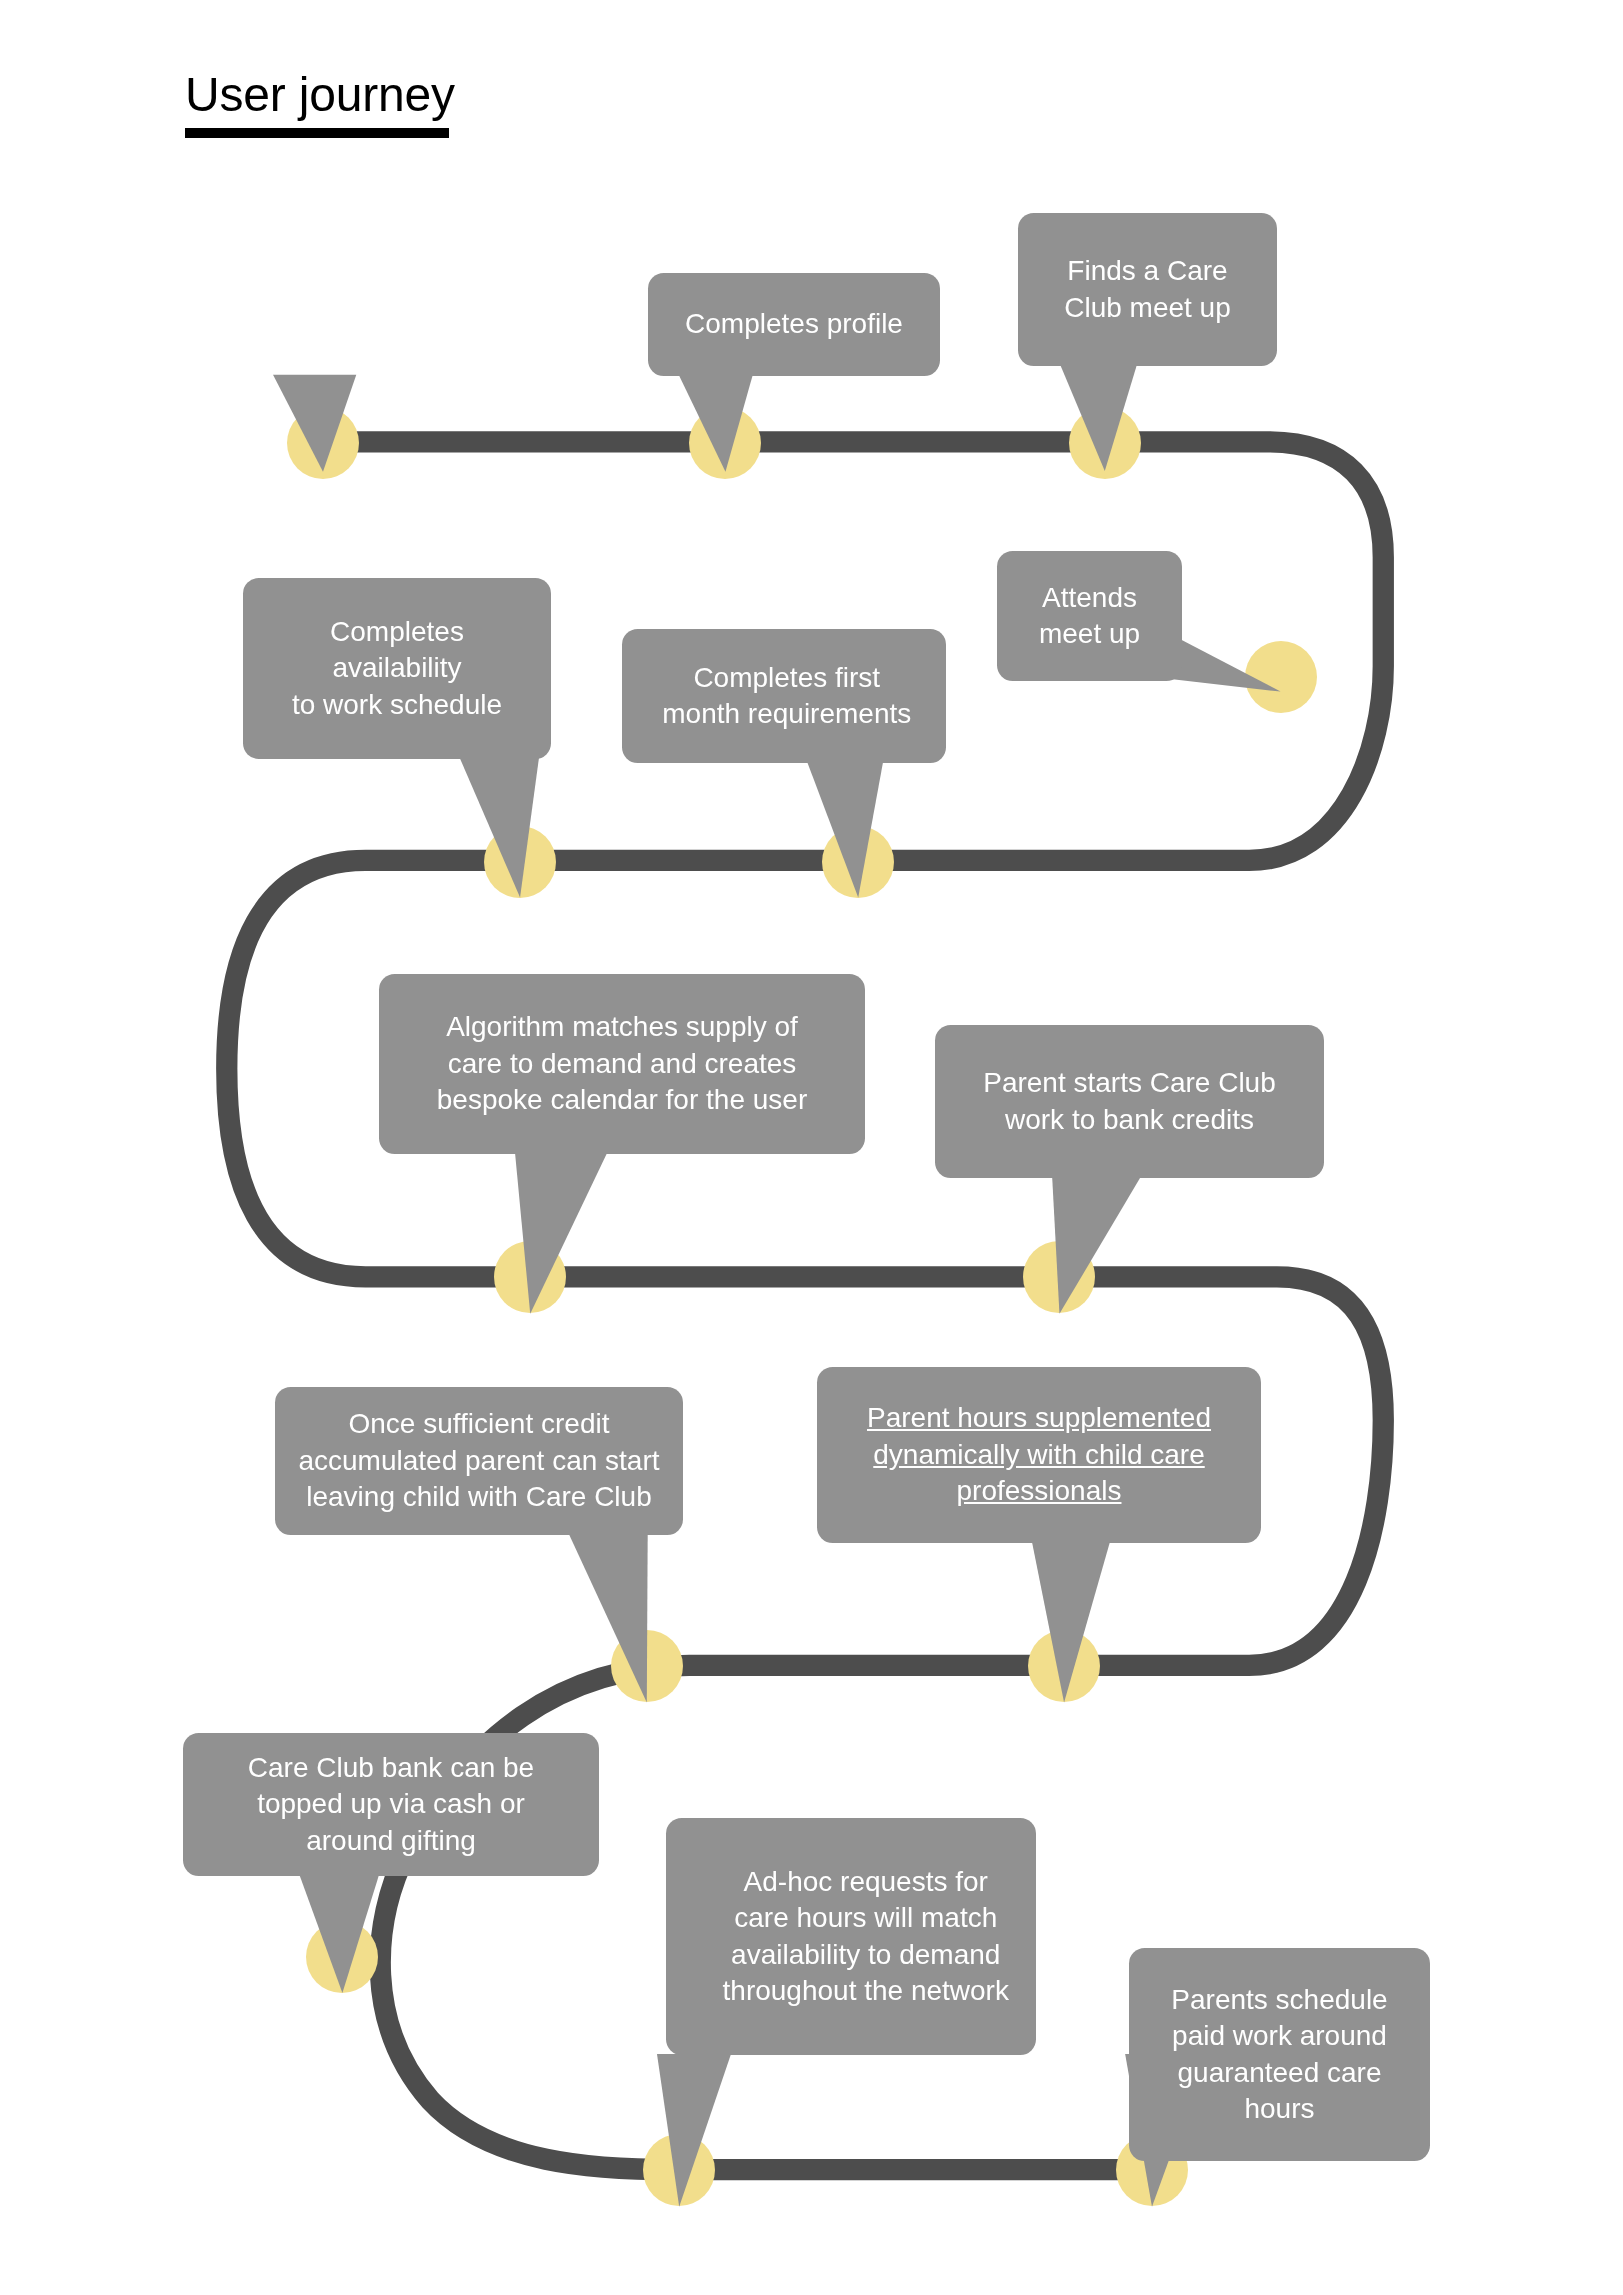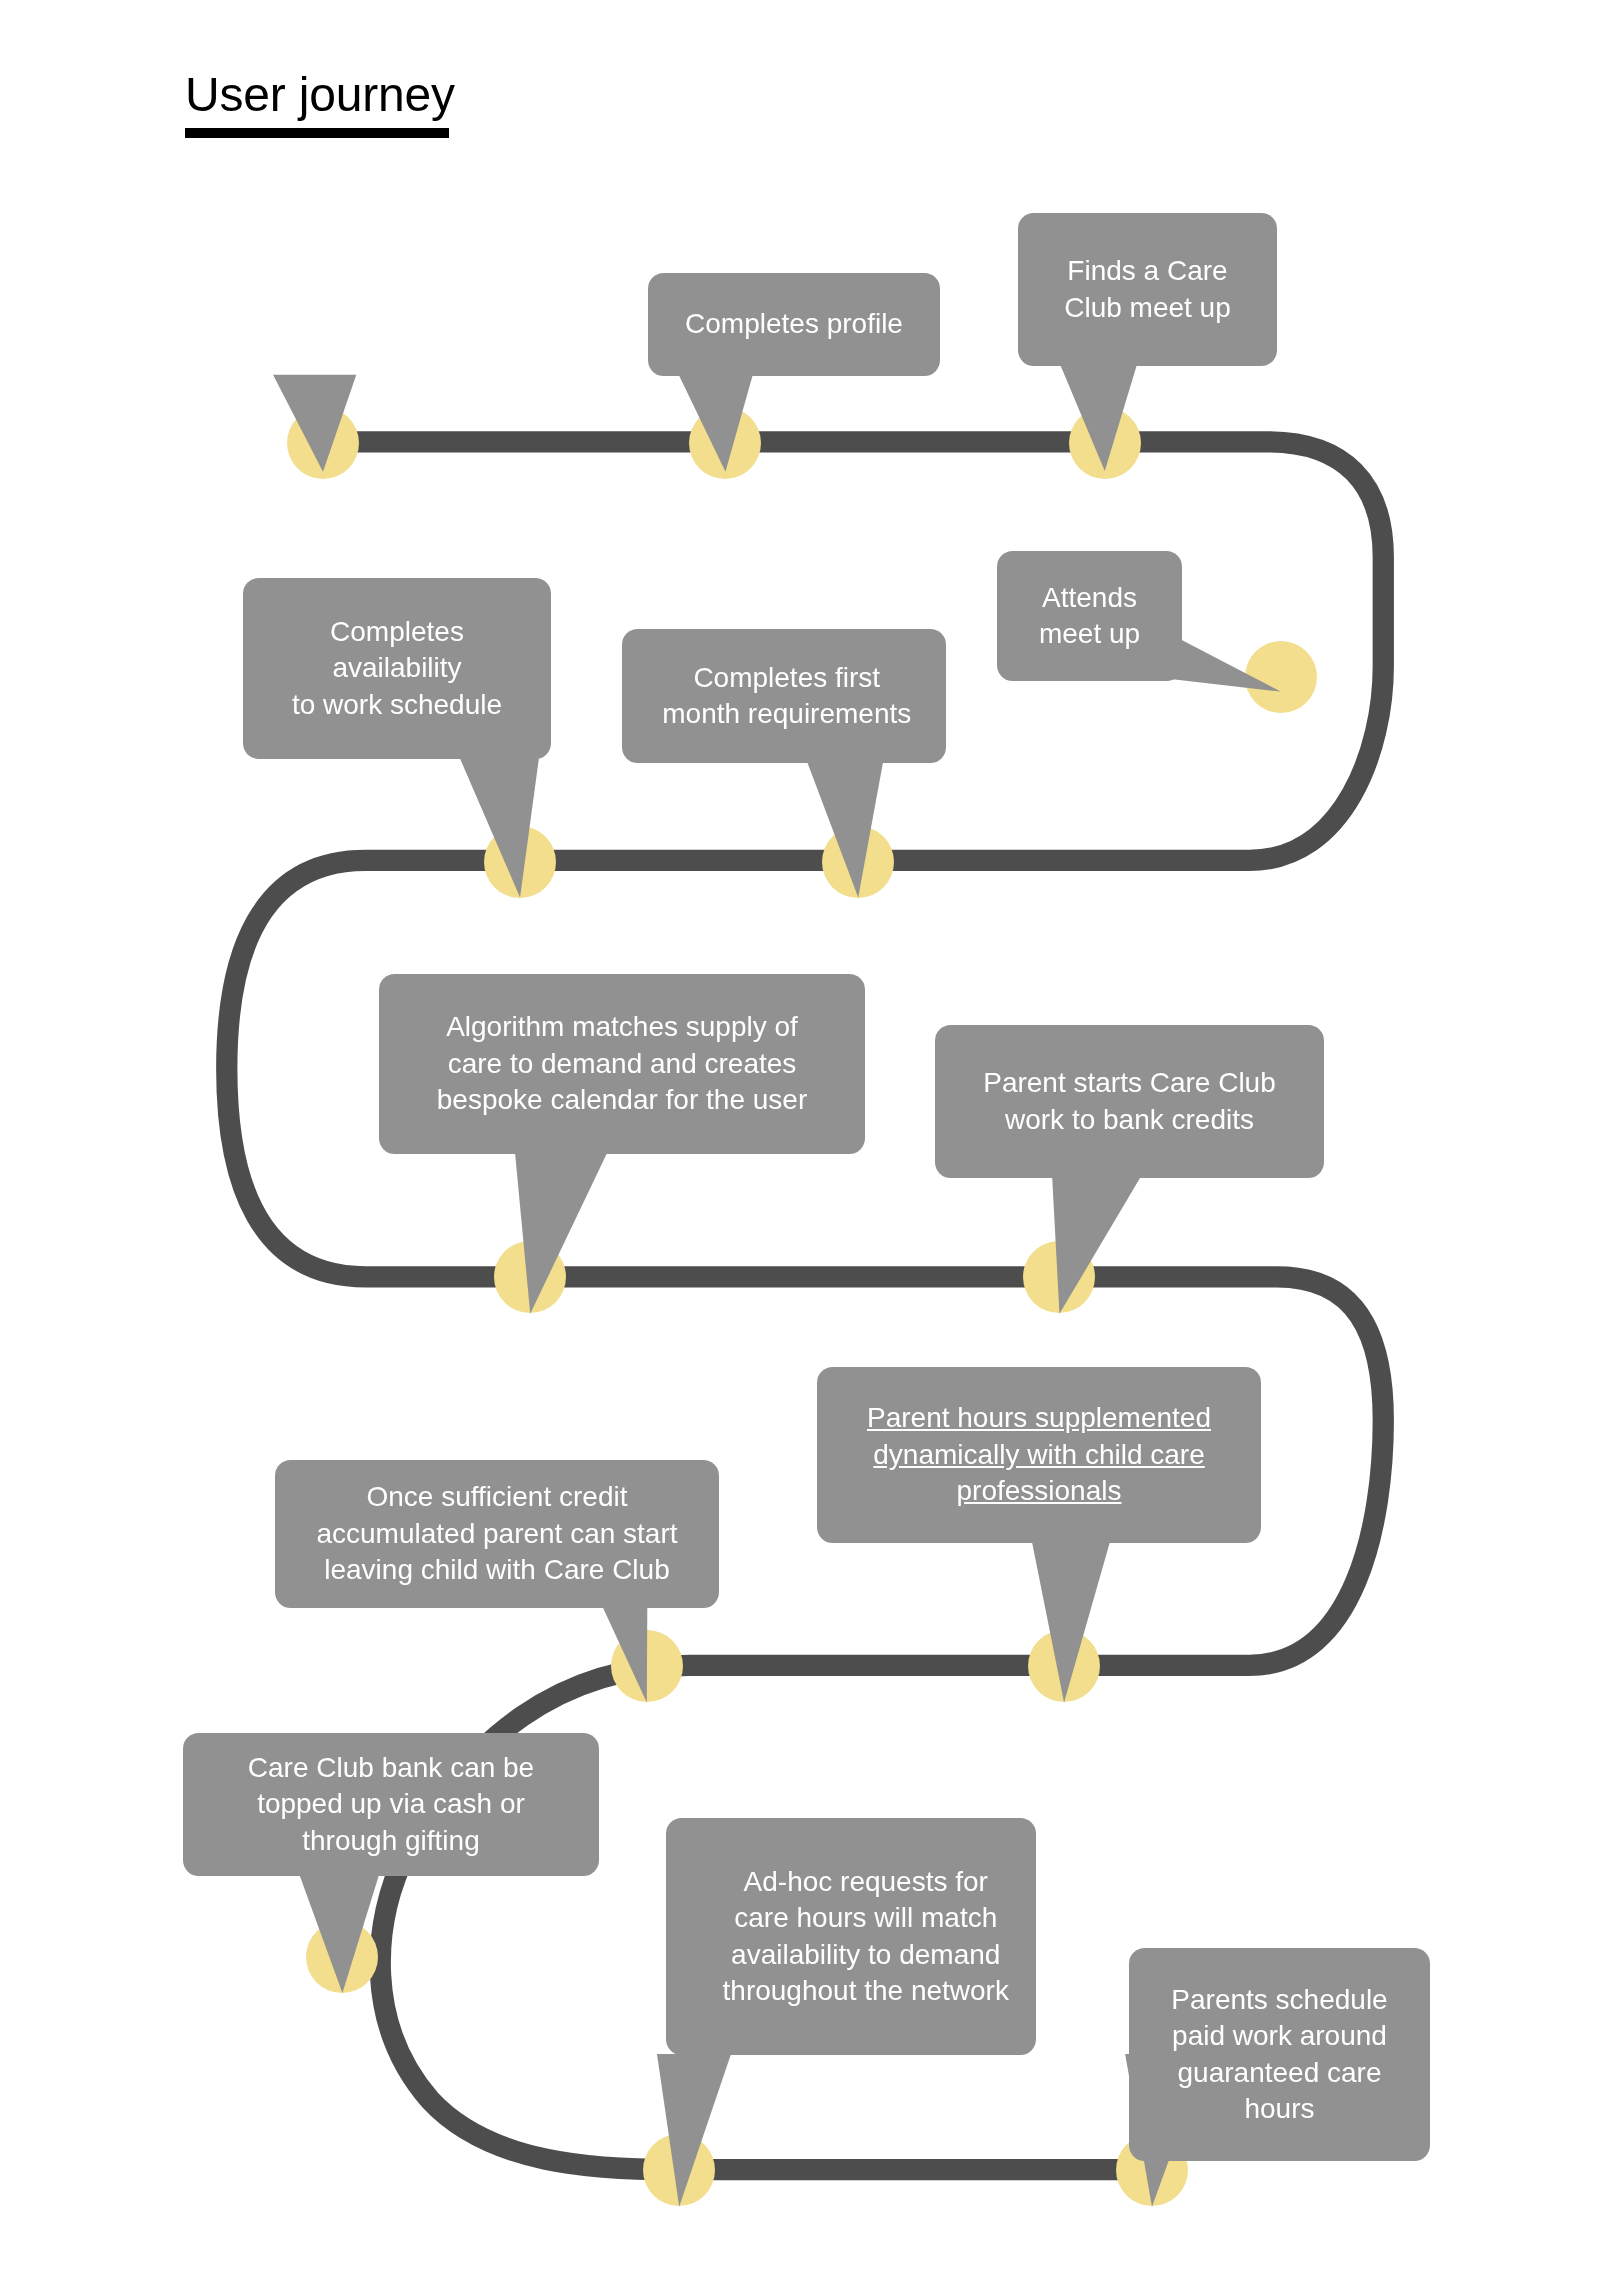--- a/index.html
+++ b/index.html
@@ -177,36 +177,36 @@
     <span class="bubble-text">Algorithm matches supply of
 care to demand and creates
 bespoke calendar for the user</span>
   </div>
 
   <div class="bubble" style="left:935px; top:1025px; width:389px;  height:153px;">
     <span class="bubble-text">Parent starts Care Club
 work to bank credits</span>
   </div>
 
-  <div class="bubble" style="left:275px;  top:1460px; width:444px; height:148px;">
+  <div class="bubble" style="left:275px;  top:1387px; width:408px; height:148px;">
     <span class="bubble-text">Once sufficient credit
 accumulated parent can start
 leaving child with Care Club</span>
   </div>
 
   <div class="bubble" style="left:817px; top:1367px; width:444px;  height:176px;text-decoration:underline;">
     <span class="bubble-text">Parent hours supplemented
 dynamically with child care
 professionals</span>
   </div>
 
   <div class="bubble" style="left:183px;  top:1733px; width:416px;  height:143px;">
     <span class="bubble-text">Care Club bank can be
 topped up via cash or
-through gifting</span>
+around gifting</span>
   </div>
 
   <div class="bubble" style="left:666px; top:1818px; width:370px;  height:237px;padding-left:48px;">
     <span class="bubble-text">Ad-hoc requests for
 care hours will match
 availability to demand
 throughout the network</span>
   </div>
 
   <div class="bubble" style="left:1129px; top:1948px; width:301px;  height:213px;">

